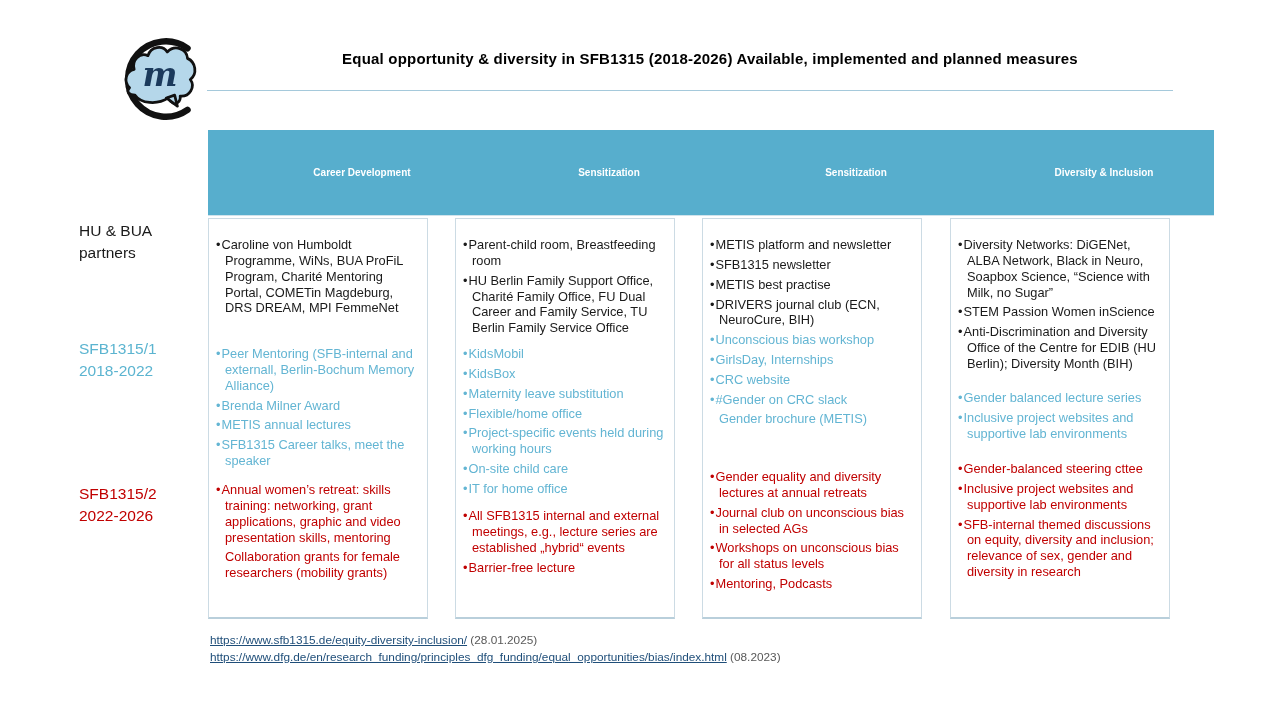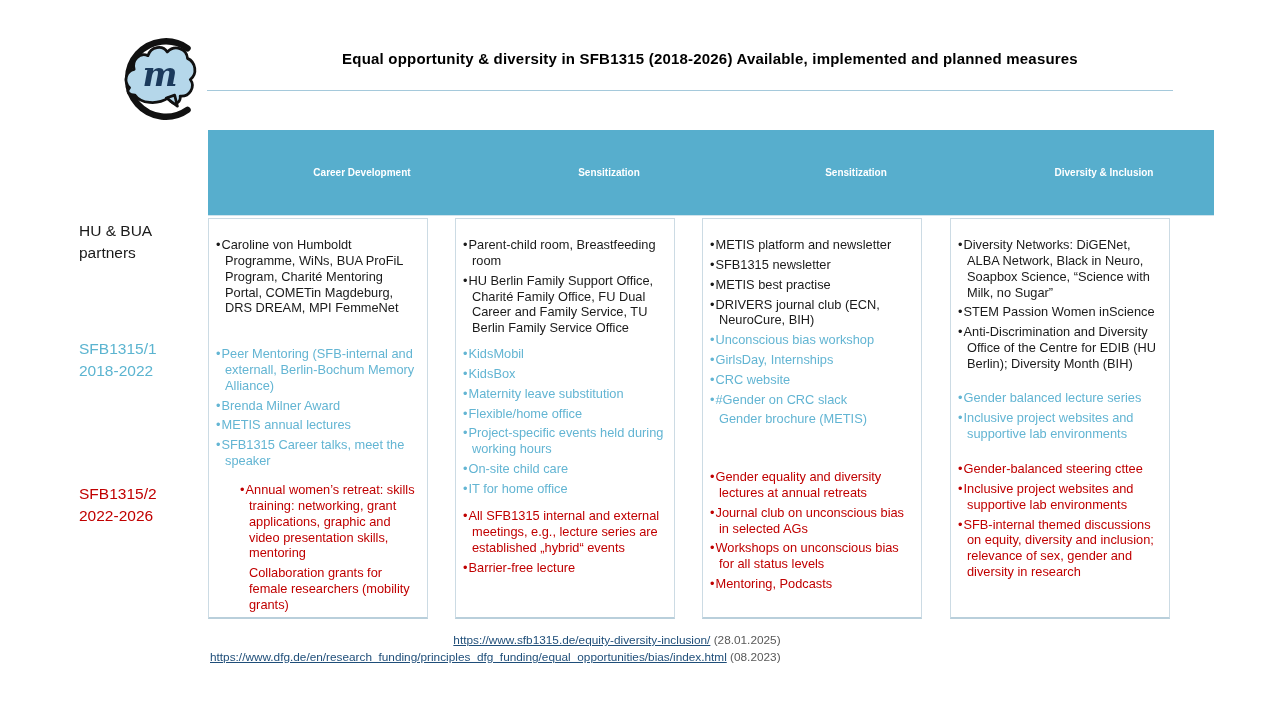--- a/index.html
+++ b/index.html
@@ -23,34 +23,34 @@
   .col-body{position:absolute;top:218px;width:206px;height:392px;background:#fff;
             border:1px solid #ccdbe4;border-bottom:2px solid #b9cfdb;padding:3px 6px;}
   .sec{position:absolute;left:7px;right:4px;font-size:12.8px;line-height:1.24;}
   .sec ul{margin:0;padding:0;list-style:none;}
   .sec li{margin:0 0 4px 0;padding-left:9px;text-indent:-9px;}
   .sec li::before{content:"\2022";margin-right:1px;}
   .sec li.no-bullet{padding-left:9px;text-indent:0;}
   .sec li.no-bullet::before{content:"";margin:0;}
   .sec-partners{top:5px;color:#1a1a1a;margin-top:13px;}
   .sec-p1{color:#63b5d3;} .sec-p2{color:#c00000;}
-  .c1 .sec-p1{top:127px;} .c1 .sec-p2{top:263px;margin-left:24px;}
+  .c1 .sec-p1{top:127px;} .c1 .sec-p2{top:263px;}
   .c2 .sec-p1{top:127px;} .c2 .sec-p2{top:289px;}
   .c3 .sec-p1{top:113px;} .c3 .sec-p2{top:250px;}
   .c4 .sec-p1{top:171px;} .c4 .sec-p2{top:242px;}
 
   
   .rowlab{position:absolute;left:79px;width:110px;font-size:15.5px;line-height:1.4;
           white-space:pre-line;}
   .rl-partners{top:220px;color:#1a1a1a;}
   .rl-phase1{top:338px;color:#5bb4d0;}
   .rl-phase2{top:483px;color:#c00000;}
 
   
-  .footer{position:absolute;left:210px;top:632px;font-size:11.8px;line-height:1.45;text-align:right;}
+  .footer{position:absolute;left:210px;top:632px;font-size:11.8px;line-height:1.45;}
   .footer a{color:#1f4e79;text-decoration:underline;}
   .footer .date{color:#595959;text-decoration:none;}
 </style>
 </head>
 <body>
 
 <div class="slide">
 
   <div class="logo">
     <svg width="92" height="88" viewBox="0 0 100 95">

